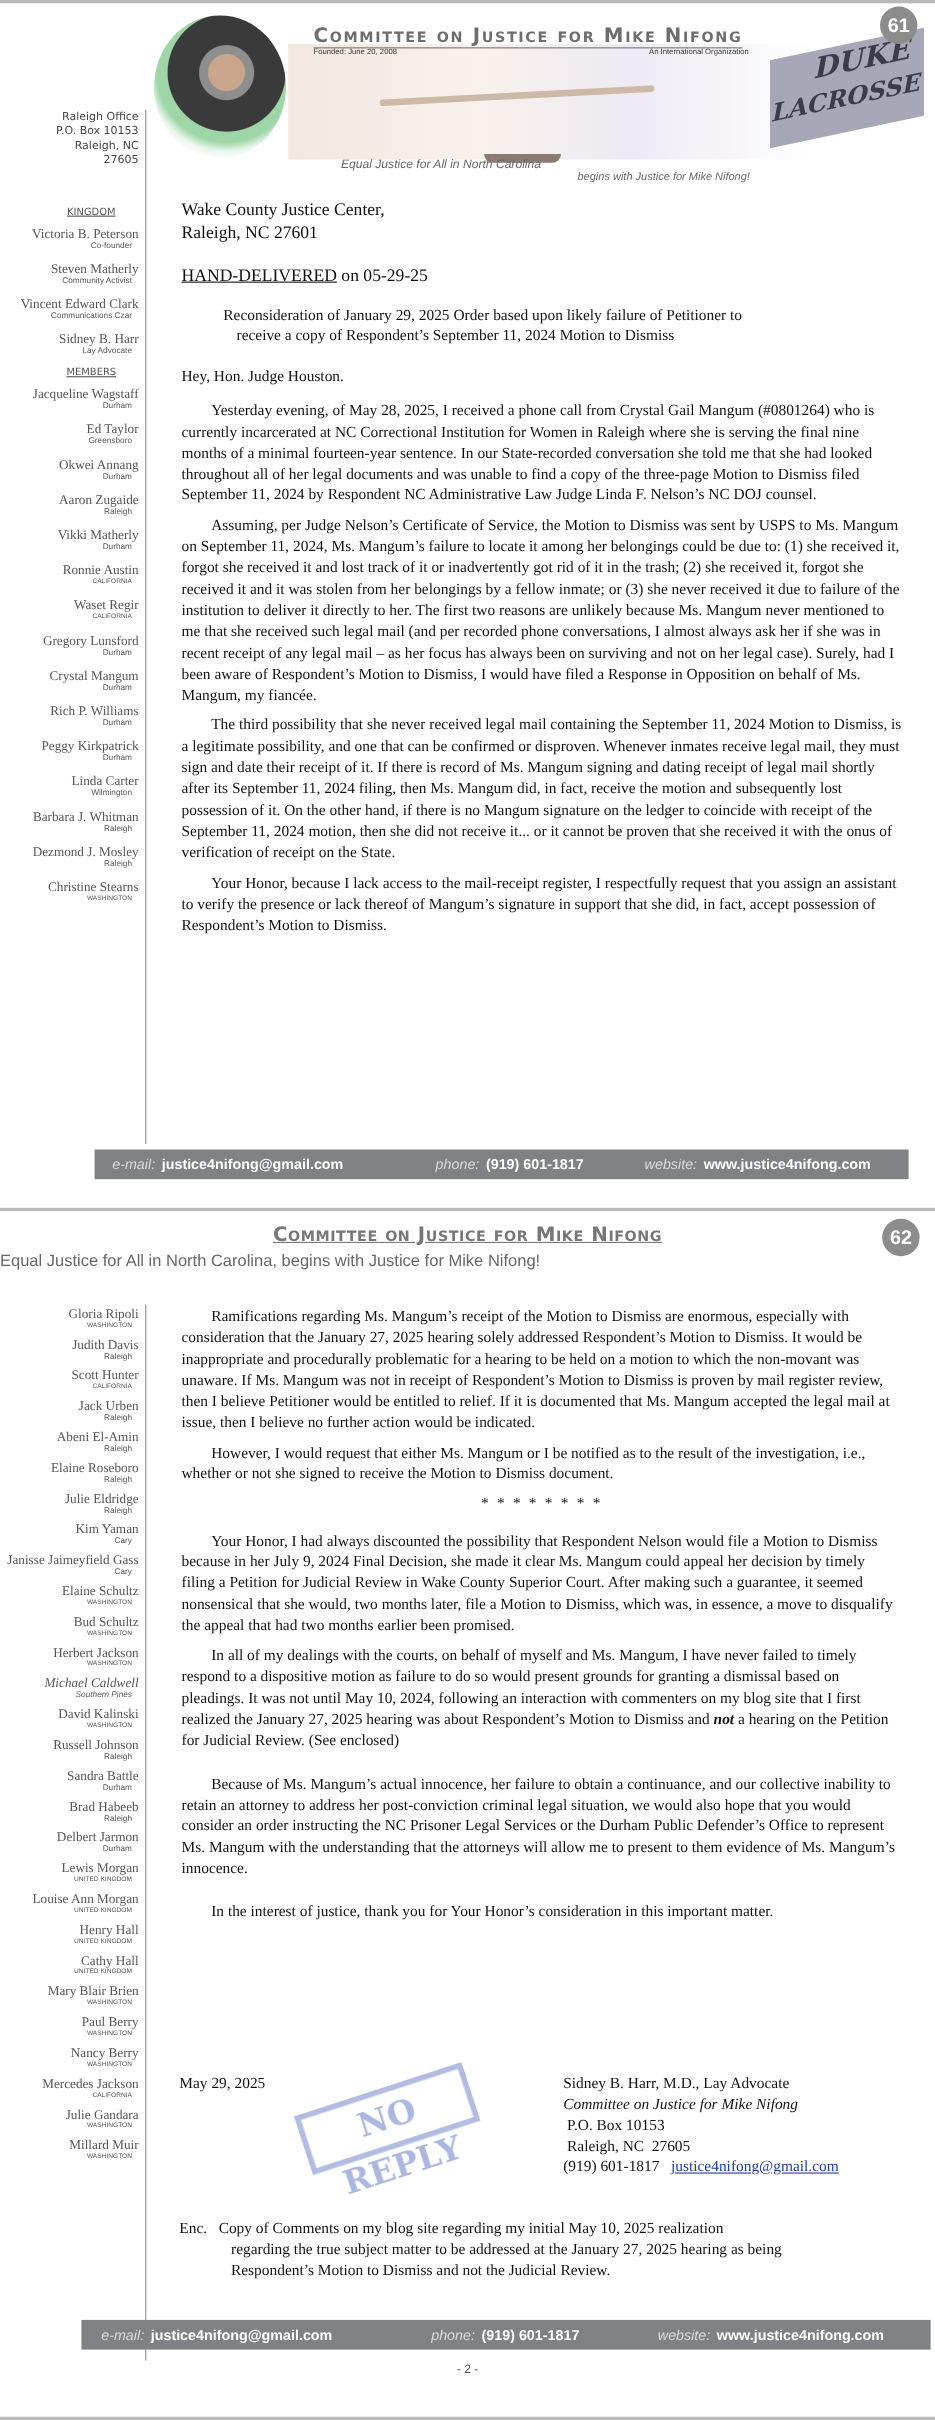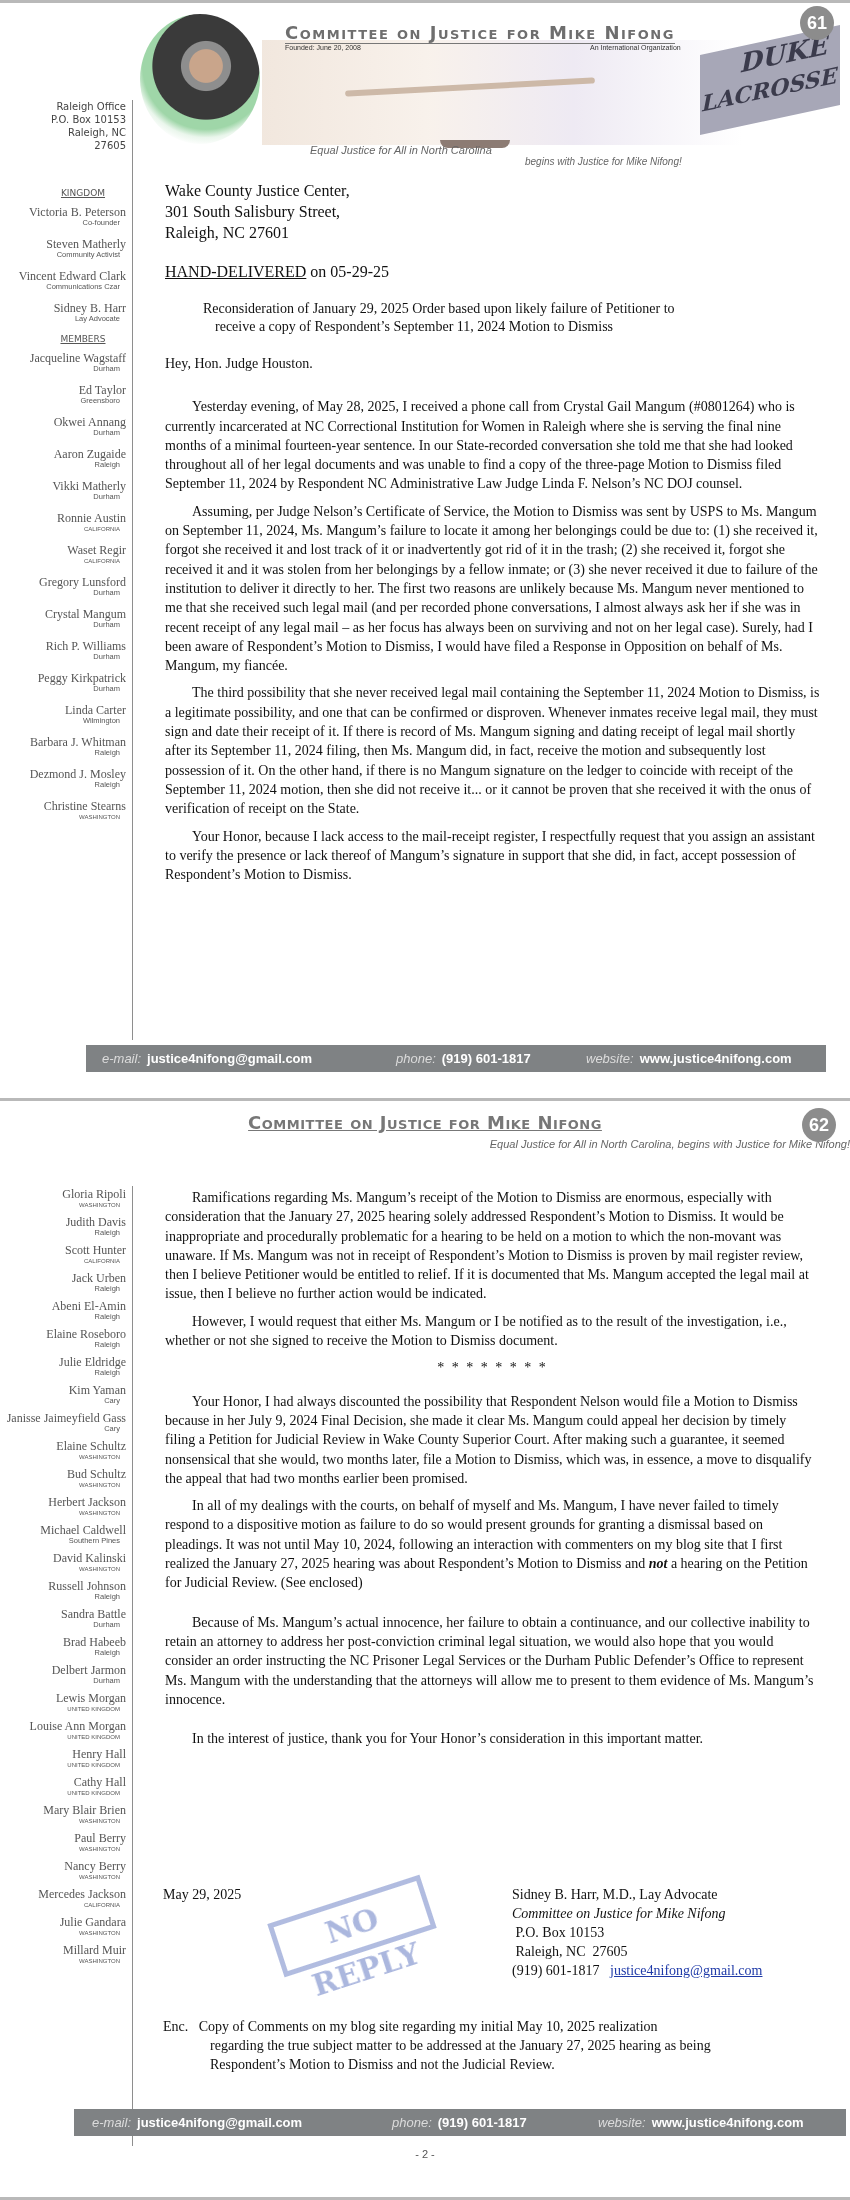--- a/index.html
+++ b/index.html
@@ -38,21 +38,21 @@
   .addr { font-size: 16px; line-height: 21px; }
   .para { text-indent: 27px; margin-bottom: 8px; text-align: left; }
   .footer-bar { position: absolute; height: 27px; background: #7f8284; color: #fff; font-family: "Liberation Sans", sans-serif; font-size: 13px; line-height: 27px; display: flex; }
   .footer-bar .lbl { font-style: italic; color: #dcdcdc; margin-right: 6px; }
   .footer-bar .val { font-weight: bold; }
   .fitem { position: absolute; top: 0; }
   
   .p2 { top: 1098px; height: 1102px; }
   .title2 { position: absolute; left: 0; width: 850px; text-align: center; top: 14px; }
   .title2 span.t { font-family: "DejaVu Sans", sans-serif; font-variant: small-caps; font-weight: bold; font-size: 18px; color: #777; text-decoration: underline; letter-spacing: .5px; }
-  .tag2 { position: absolute; left: 0; width: 850px; text-align: right; top: 40px; font-family: "Liberation Sans", sans-serif; font-style: italic; font-size: 11px; color: #666; }
+  .tag2 { position: absolute; left: 0; width: 850px; text-align: left; top: 40px; font-family: "Liberation Sans", sans-serif; font-size: 15px; color: #666; }
   .stars { text-align: center; margin: 6px 0 14px; letter-spacing: 2px; }
   .sig { position: absolute; font-size: 14px; line-height: 19px; }
   .stamp { position: absolute; left: 272px; top: 1898px; width: 160px; height: 56px; border: 5px solid #a9b5dd; color: #a3b0db; font-family: "DejaVu Serif", serif;
     font-weight: bold; font-size: 30px; text-align: center; line-height: 46px; transform: rotate(-18deg); opacity: .9; filter: blur(.6px); }
   a.mail { color: #1f3aa8; text-decoration: underline; }
   .pnum { position: absolute; left: 0; width: 850px; text-align: center; top: 2148px; font-family: "Liberation Sans", sans-serif; font-size: 11px; color: #555; }
 </style>
 </head>
 <body>
 
@@ -163,29 +163,28 @@
         <div class="person">
           <div class="pname">Christine Stearns</div>
           <div class="ploc caps">WASHINGTON</div>
         </div>
       </div>
   </div>
 
   <div class="body-text" style="top:180px">
     <div class="addr">
       <div>Wake County Justice Center,</div>
-      <div>301 South Salisbury Street,</div>
       <div>Raleigh, NC 27601</div>
     </div>
     <div class="addr" style="margin-top:18px"><span style="text-decoration:underline">HAND-DELIVERED</span><span> on 05-29-25</span></div>
     <div style="margin-top:18px;font-size:14px;line-height:18px">
       <div style="padding-left:38px">Reconsideration of January 29, 2025 Order based upon likely failure of Petitioner to</div>
       <div style="padding-left:50px">receive a copy of Respondent’s September 11, 2024 Motion to Dismiss</div>
     </div>
-    <div style="margin-top:18px;margin-bottom:24px">Hey, Hon. Judge Houston.</div>
+    <div style="margin-top:18px;margin-bottom:12px">Hey, Hon. Judge Houston.</div>
     <p class="para">Yesterday evening, of May 28, 2025, I received a phone call from Crystal Gail Mangum (#0801264) who is currently incarcerated at NC Correctional Institution for Women in Raleigh where she is serving the final nine months of a minimal fourteen-year sentence.  In our State-recorded conversation she told me that she had looked throughout all of her legal documents and was unable to find a copy of the three-page Motion to Dismiss filed September 11, 2024 by Respondent NC Administrative Law Judge Linda F. Nelson’s NC DOJ counsel.</p>
     <p class="para">Assuming, per Judge Nelson’s Certificate of Service, the Motion to Dismiss was sent by USPS to Ms. Mangum on September 11, 2024, Ms. Mangum’s failure to locate it among her belongings could be due to: (1) she received it, forgot she received it and lost track of it or inadvertently got rid of it in the trash; (2) she received it, forgot she received it and it was stolen from her belongings by a fellow inmate; or (3) she never received it due to failure of the institution to deliver it directly to her.  The first two reasons are unlikely because Ms. Mangum never mentioned to me that she received such legal mail (and per recorded phone conversations, I almost always ask her if she was in recent receipt of any legal mail – as her focus has always been on surviving and not on her legal case).  Surely, had I been aware of Respondent’s Motion to Dismiss, I would have filed a Response in Opposition on behalf of Ms. Mangum, my fiancée.</p>
     <p class="para">The third possibility that she never received legal mail containing the September 11, 2024 Motion to Dismiss, is a legitimate possibility, and one that can be confirmed or disproven. Whenever inmates receive legal mail, they must sign and date their receipt of it.  If there is record of Ms. Mangum signing and dating receipt of legal mail shortly after its September 11, 2024 filing, then Ms. Mangum did, in fact, receive the motion and subsequently lost possession of it.  On the other hand, if there is no Mangum signature on the ledger to coincide with receipt of the September 11, 2024 motion, then she did not receive it... or it cannot be proven that she received it with the onus of verification of receipt on the State.</p>
     <p class="para">Your Honor, because I lack access to the mail-receipt register, I respectfully request that you assign an assistant to verify the presence or lack thereof of Mangum’s signature in support that she did, in fact, accept possession of Respondent’s Motion to Dismiss.</p>
   </div>
 
   <div class="footer-bar" style="left:86px;top:1045px;width:740px">
     <div class="fitem" style="left:16px"><span class="lbl">e-mail:</span><span class="val">justice4nifong@gmail.com</span></div>
     <div class="fitem" style="left:310px"><span class="lbl">phone:</span><span class="val">(919) 601-1817</span></div>
     <div class="fitem" style="left:500px"><span class="lbl">website:</span><span class="val">www.justice4nifong.com</span></div>
@@ -241,21 +240,21 @@
         <div class="ploc caps">WASHINGTON</div>
       </div>
       <div class="person" style="margin-bottom: 6px;">
         <div class="pname">Bud Schultz</div>
         <div class="ploc caps">WASHINGTON</div>
       </div>
       <div class="person" style="margin-bottom: 6px;">
         <div class="pname">Herbert Jackson</div>
         <div class="ploc caps">WASHINGTON</div>
       </div>
-      <div class="person" style="margin-bottom: 6px;">
+      <div class="person" style="margin-bottom: 6px; font-style: italic;">
         <div class="pname">Michael Caldwell</div>
         <div class="ploc">Southern Pines</div>
       </div>
       <div class="person" style="margin-bottom: 6px;">
         <div class="pname">David Kalinski</div>
         <div class="ploc caps">WASHINGTON</div>
       </div>
       <div class="person" style="margin-bottom: 6px;">
         <div class="pname">Russell Johnson</div>
         <div class="ploc">Raleigh</div>

